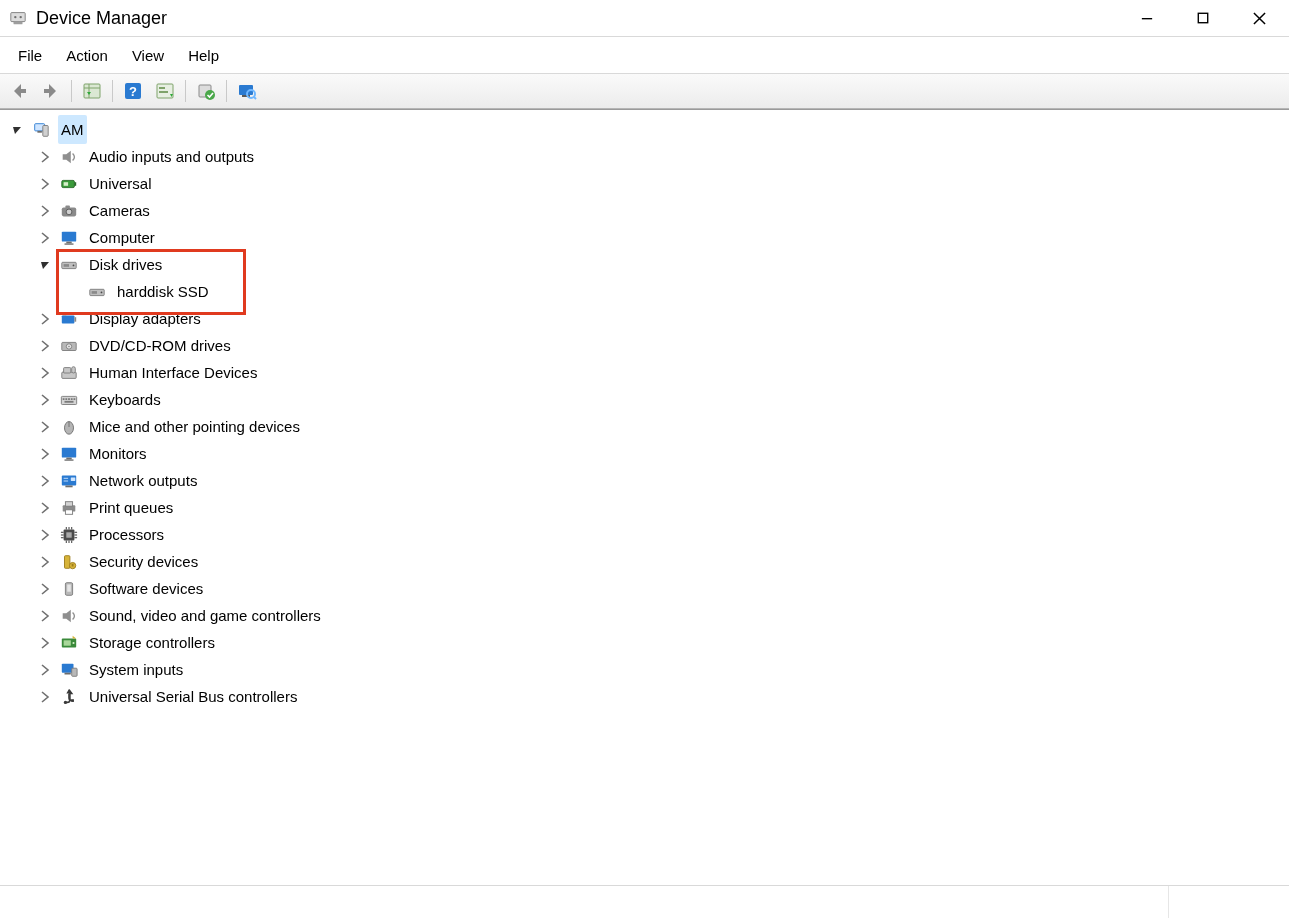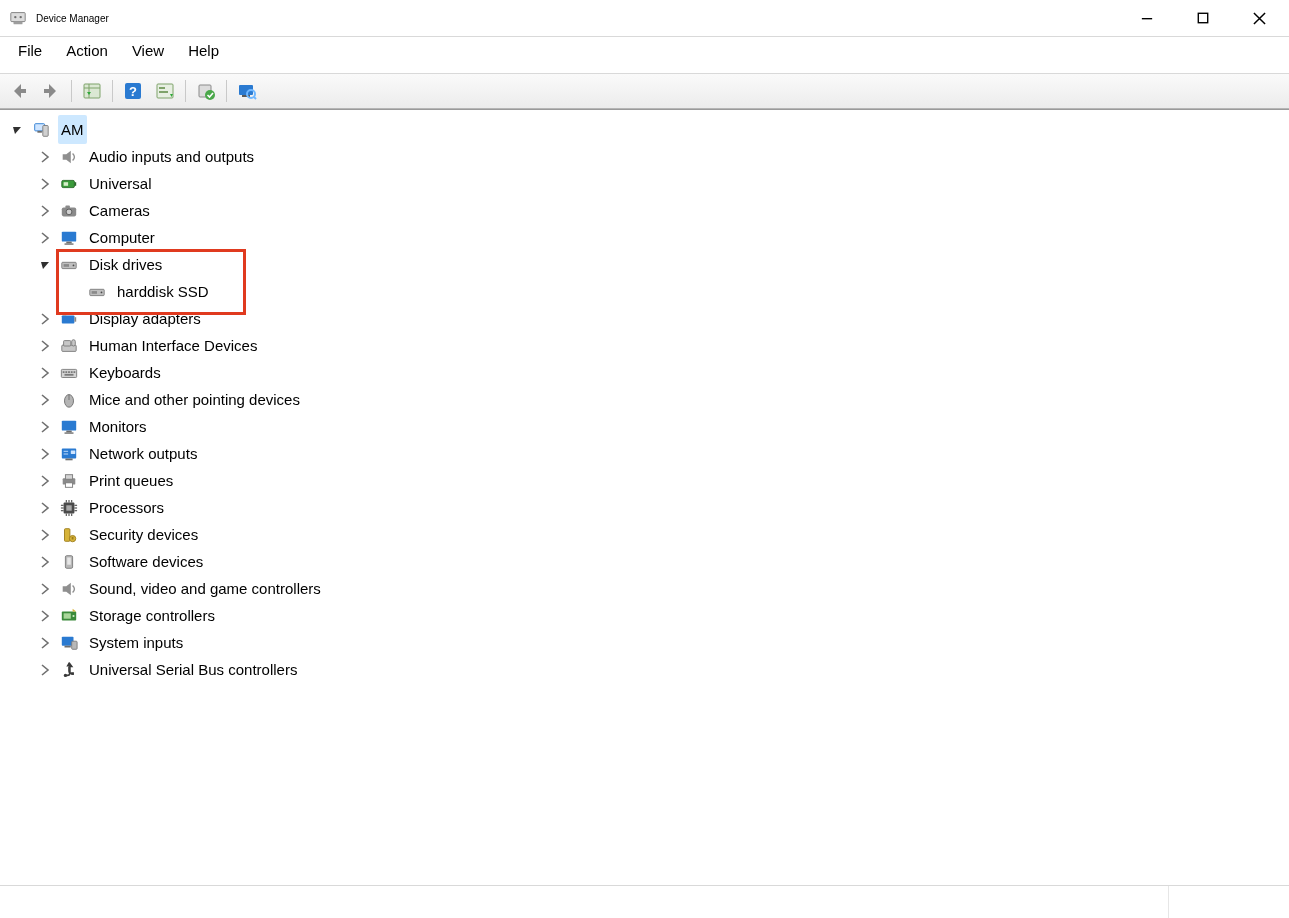--- a/index.html
+++ b/index.html
@@ -10,29 +10,29 @@
     --select:#cde8ff;
     --blue:#0066cc;
     --red:#e03a1f;
   }
   html,body{margin:0;padding:0;width:1289px;height:918px;background:#fff;font-family:"Segoe UI",Tahoma,Arial,sans-serif;font-size:14px;color:var(--text);overflow:hidden}
   .window{display:flex;flex-direction:column;height:100%}
 
   
   .titlebar{display:flex;align-items:center;height:36px;padding:0 2px 0 8px}
   .titlebar .app-icon{width:20px;height:20px;margin-right:8px;display:flex;align-items:center;justify-content:center}
-  .titlebar .title{flex:0 0 auto;font-size:10px}
+  .titlebar .title{flex:0 0 auto;font-size:18px}
   .titlebar .spacer{flex:1}
   .win-controls{display:flex;height:36px}
   .win-btn{width:56px;display:flex;align-items:center;justify-content:center}
   .win-btn svg{display:block}
   .hr{height:1px;background:var(--border);margin:0 0 0 0}
 
   
-  .menubar{display:flex;height:30px;padding:3px 6px 3px 6px;gap:0;font-size:15px}
+  .menubar{display:flex;align-items:center;height:30px;padding:3px 6px 3px 6px;gap:0;font-size:15px}
   .menubar .menu-item{padding:2px 12px;border-radius:2px}
 
   
   .toolbar{display:flex;align-items:center;height:34px;border-top:1px solid var(--border);border-bottom:1px solid #b5b5b5;background:linear-gradient(#fafafa,#ececec);padding:0 4px;gap:2px}
   .tb-sep{width:1px;height:22px;background:#c9c9c9;margin:0 3px}
   .tb-btn{width:30px;height:26px;display:flex;align-items:center;justify-content:center;border-radius:2px}
   .tb-btn .ic{width:22px;height:20px;display:flex;align-items:center;justify-content:center}
 
   .tree-wrap{flex:1;overflow:auto;border-top:1px solid #9a9a9a}
   .tree{padding:6px 10px 0 8px;line-height:27px;font-size:15px}
@@ -446,20 +446,33 @@
     <span class="label">Display adapters</span>
   </div>
         <div class="node indent-1">
     <span class="arrow">
             <svg width="12" height="12">
               <use href="#i-ar-right"></use>
             </svg>
           </span>
     <span class="icon-slot">
             <svg width="18" height="18">
+              <use href="#i-optical"></use>
+            </svg>
+          </span>
+    <span class="label">DVD/CD-ROM drives</span>
+  </div>
+        <div class="node indent-1">
+    <span class="arrow">
+            <svg width="12" height="12">
+              <use href="#i-ar-right"></use>
+            </svg>
+          </span>
+    <span class="icon-slot">
+            <svg width="18" height="18">
               <use href="#i-hid"></use>
             </svg>
           </span>
     <span class="label">Human Interface Devices</span>
   </div>
         <div class="node indent-1">
     <span class="arrow">
             <svg width="12" height="12">
               <use href="#i-ar-right"></use>
             </svg>

